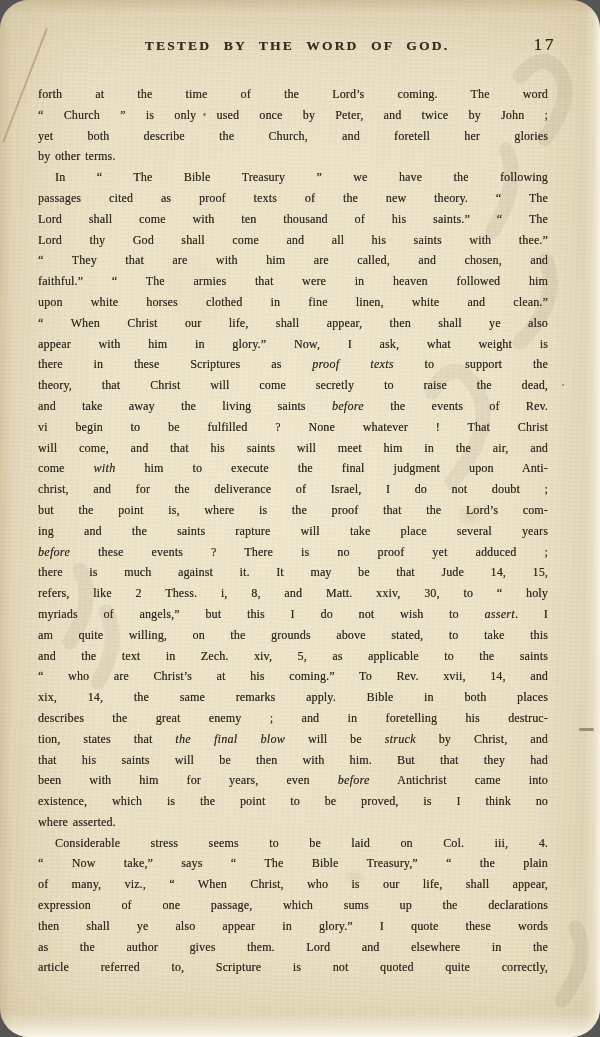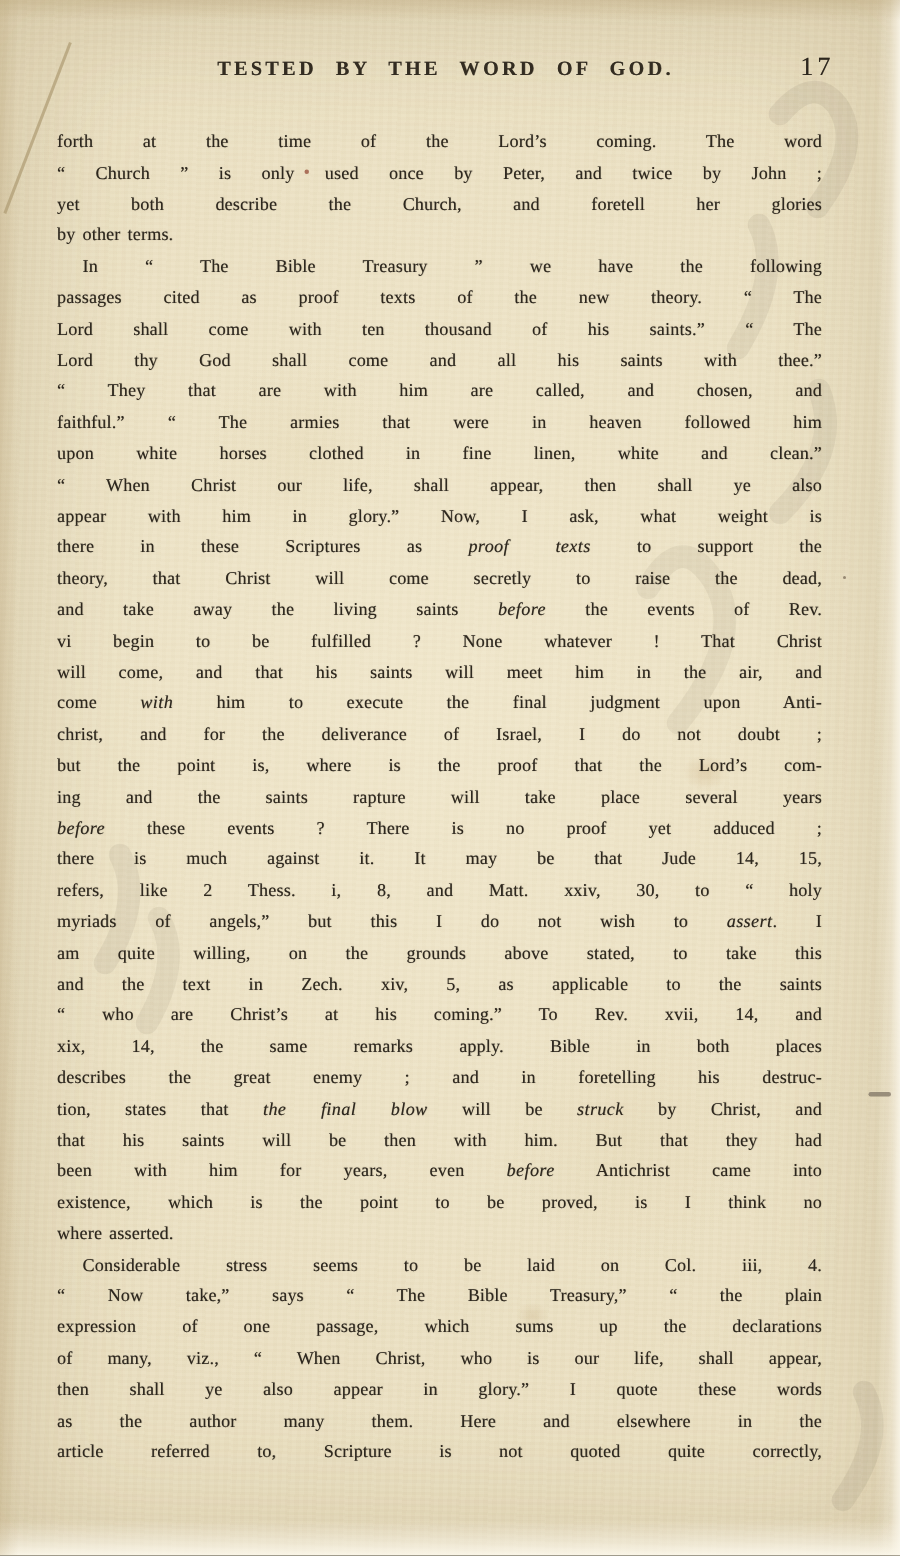--- a/index.html
+++ b/index.html
@@ -4,20 +4,21 @@
 <style>
   html,body{margin:0;padding:0;background:#555;}
   .page{
     position:relative;
     width:600px;height:1037px;
     overflow:hidden;
     background-color:#ebe0c2;
     font-family:"Liberation Serif", serif;
     color:#2d271e;
     box-shadow:inset 0 0 85px 12px rgba(125,100,55,0.20);
+    border-radius:29px;
   }
   
   .page::before{
     content:"";position:absolute;inset:0;pointer-events:none;z-index:3;
     background:
       linear-gradient(to bottom, rgba(178,155,108,0.30) 0px, rgba(178,155,108,0) 14px),
       linear-gradient(to right, rgba(178,155,108,0.24) 0px, rgba(178,155,108,0) 12px),
       linear-gradient(to left, rgba(252,248,236,0.85) 0px, rgba(252,248,236,0.35) 6px, rgba(252,248,236,0) 16px),
       linear-gradient(to top, rgba(252,248,235,0.95) 0px, rgba(250,246,233,0.55) 9px, rgba(250,246,233,0) 24px),
       radial-gradient(circle 90px at 200px 300px, rgba(208,188,138,0.10), rgba(208,188,138,0) 70%),
@@ -141,24 +142,24 @@
       <div class="line">“ who are Christ’s at his coming.” To Rev. xvii, 14, and</div>
       <div class="line">xix, 14, the same remarks apply. Bible in both places</div>
       <div class="line">describes the great enemy ; and in foretelling his destruc-</div>
       <div class="line">tion, states that <i>the final blow</i> will be <i>struck</i> by Christ, and</div>
       <div class="line">that his saints will be then with him. But that they had</div>
       <div class="line">been with him for years, even <i>before</i> Antichrist came into</div>
       <div class="line">existence, which is the point to be proved, is I think no</div>
       <div class="line endp">where asserted.</div>
       <div class="line indent">Considerable stress seems to be laid on Col. iii, 4.</div>
       <div class="line">“ Now take,” says “ The Bible Treasury,” “ the plain</div>
+      <div class="line">of many, viz., “ When Christ, who is our life, shall appear,</div>
       <div class="line">expression of one passage, which sums up the declarations</div>
-      <div class="line">of many, viz., “ When Christ, who is our life, shall appear,</div>
       <div class="line">then shall ye also appear in glory.” I quote these words</div>
-      <div class="line">as the author many them. Here and elsewhere in the</div>
+      <div class="line">as the author gives them. Lord and elsewhere in the</div>
       <div class="line">article referred to, Scripture is not quoted quite correctly,</div>
     </div>
 
   <div class="crease"></div>
   <div class="speck-dot"></div>
   <div class="speck-dash"></div>
   <div class="speck-small"></div>
   <div class="stain-a"></div>
   <div class="stain-b"></div>
 </div>

